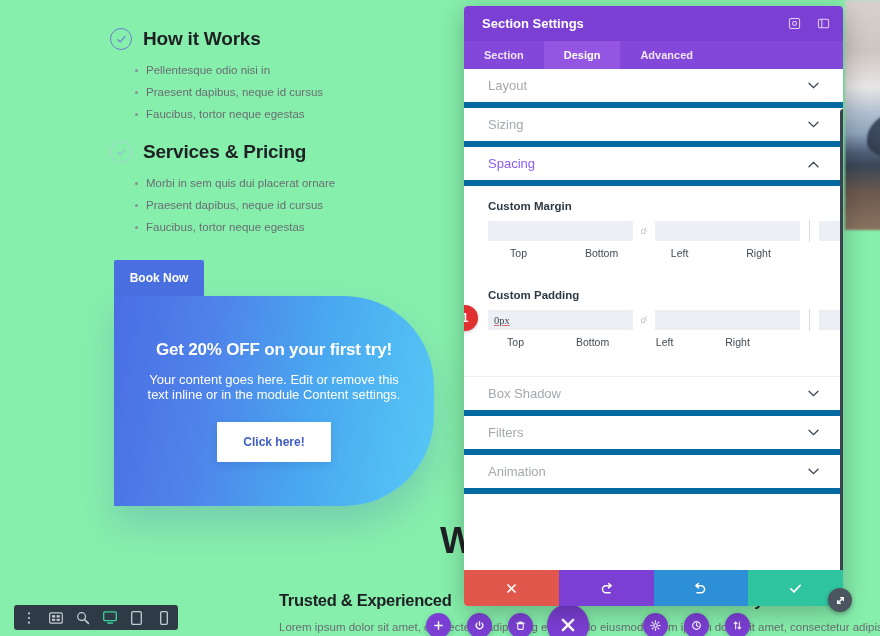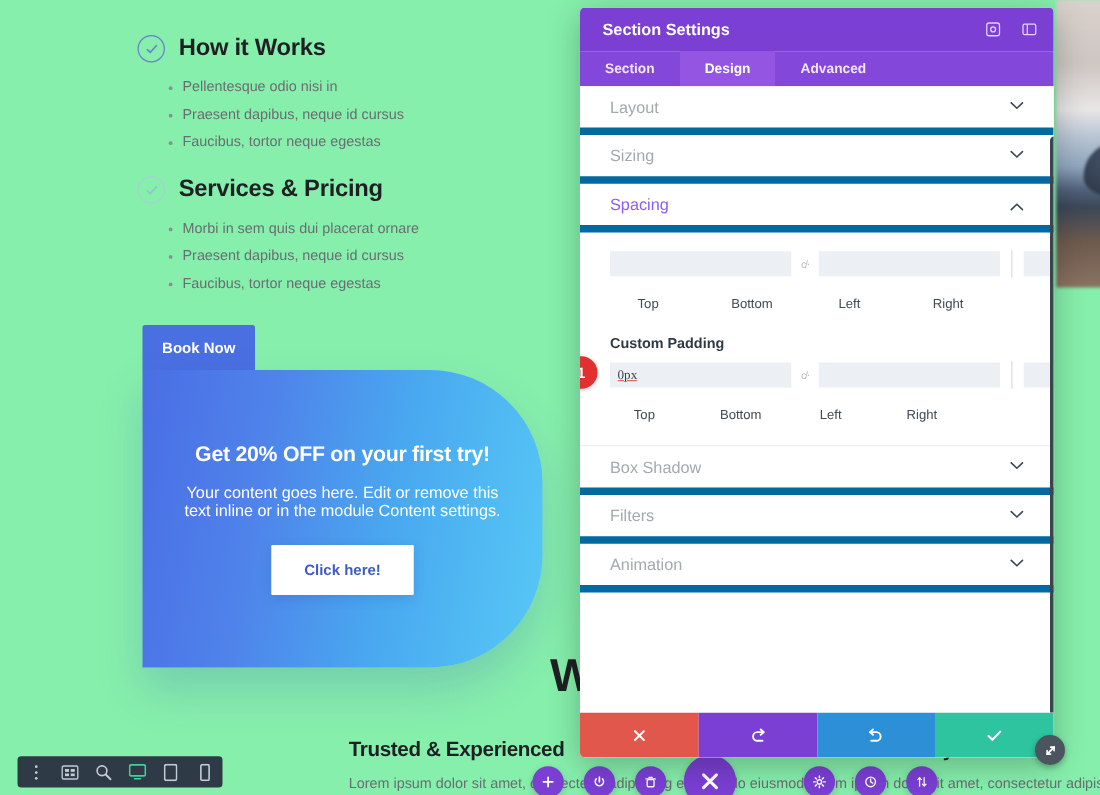--- a/index.html
+++ b/index.html
@@ -51,21 +51,21 @@
   }
 
   
   .book-tab {
     position: absolute; left: 114px; top: 260px; width: 90px; height: 36px;
     background: #4a6fe0; color: #fff; font-size: 12px; font-weight: bold;
     display: flex; align-items: center; justify-content: center;
     border-radius: 2px 2px 0 0;
   }
   .promo-card {
-    position: absolute; left: 114px; top: 296px; width: 320px; height: 238px;
+    position: absolute; left: 114px; top: 296px; width: 320px; height: 210px;
     background: linear-gradient(100deg,#4a6ee4 0%,#4f83ea 30%,#49a9f0 62%,#57c8f5 100%);
     border-radius: 0 90px 90px 0;
     box-shadow: 0 18px 34px rgba(60,90,180,.22);
     color: #fff; text-align: center;
     display: flex; flex-direction: column; align-items: center; justify-content: center;
     padding: 0 30px;
   }
   .promo-title { font-size: 17px; font-weight: bold; letter-spacing: -.2px; }
   .promo-body { font-size: 13px; line-height: 15px; margin-top: 12px; max-width: 258px; }
   .promo-btn {
@@ -135,21 +135,21 @@
   .quad-pair { display: flex; align-items: center; flex: 1 1 auto; }
   .inp {
     flex: 1 1 0; height: 20px; background: #eceff3; border: none; outline: none;
     font-size: 10.5px; color: #5b6370; padding: 0 6px; min-width: 0;
     font-family: Liberation Serif, serif;
   }
   .inp.has-value { color: #3d4450; text-decoration: underline; text-decoration-color: #e06a6a; }
   .link-ic { width: 22px; text-align: center; color: #b6bcc4; font-size: 8.5px; cursor: pointer; letter-spacing: -1px; }
   .quad-sep { width: 1px; height: 22px; background: #d9dde2; margin: 0 9px; flex: 0 0 auto; }
   .labels-row { display: flex; margin-top: 5px; }
-  .labels-pair { display: flex; flex: 1 1 auto; align-items: flex-end; }
+  .labels-pair { display: flex; flex: 1 1 auto; }
   .lbl { flex: 1 1 0; text-align: center; font-size: 10.5px; color: #414a55; }
   .lbl-spacer { width: 22px; }
   .labels-tools { width: 56px; }
 
   .badge-1 {
     position: absolute; left: -36px; top: -4px; width: 26px; height: 26px;
     background: #e03030; color: #fff; border-radius: 50%; font-size: 12px; font-weight: bold;
     display: flex; align-items: center; justify-content: center;
     box-shadow: 0 1px 3px rgba(0,0,0,.25);
   }
@@ -336,20 +336,21 @@
         <span class="acc-label">Spacing</span>
         <span class="chev up">
           <svg width="11" height="7" viewBox="0 0 11 7">
               <path d="M1 1.3 5.5 5.6 10 1.3" fill="none" stroke="#3a4654" stroke-width="1.3" stroke-linecap="round"></path>
             </svg>
         </span>
       </div>
 
       <div class="spacing-body">
 
+        <div class="field-label">Custom Margin</div>
         <div class="quad">
           <div class="quad-pair">
             <input class="inp" value="" style="">
             <span class="link-ic">c/⋅</span>
             <input class="inp" value="" style="">
           </div>
           <div class="quad-sep"></div>
           <div class="quad-pair">
             <input class="inp" value="" style="">
 

